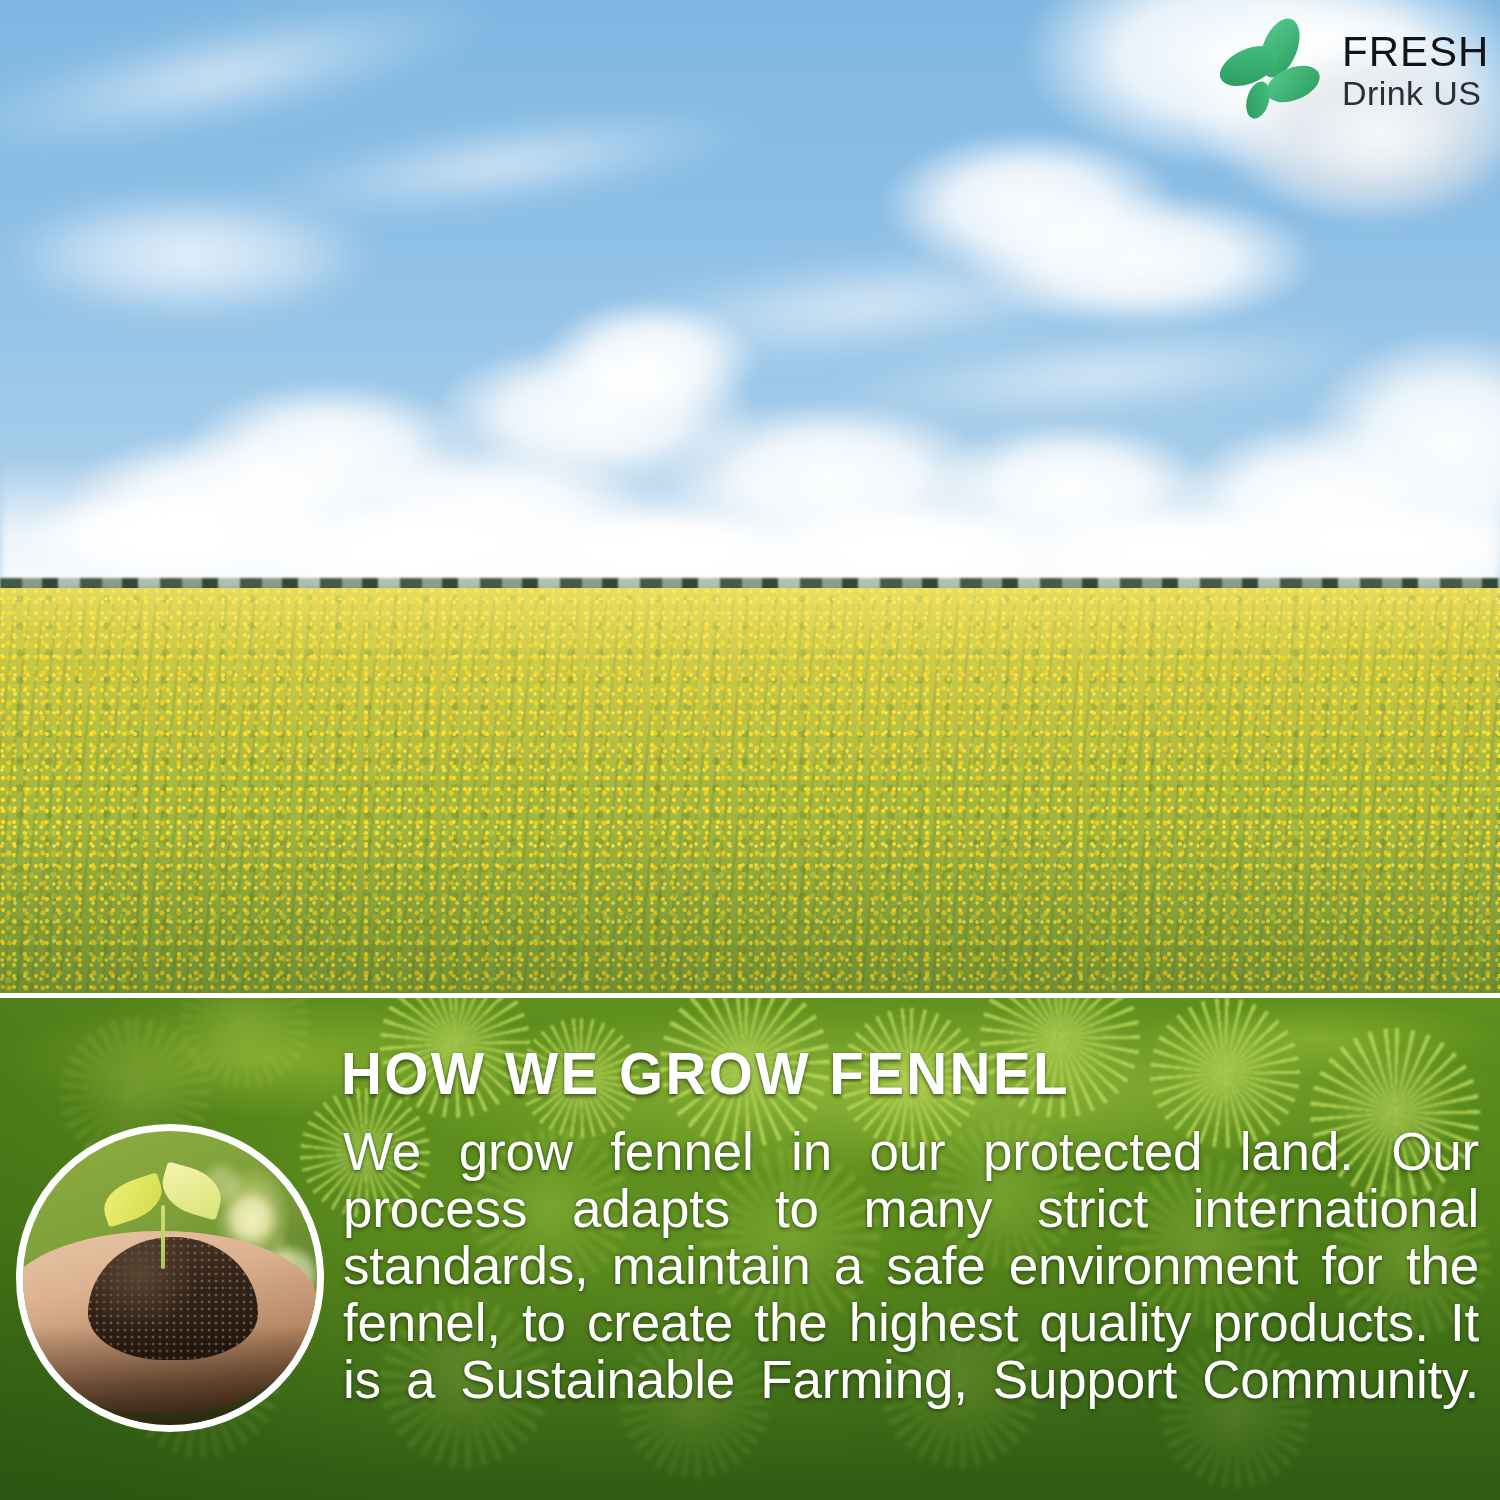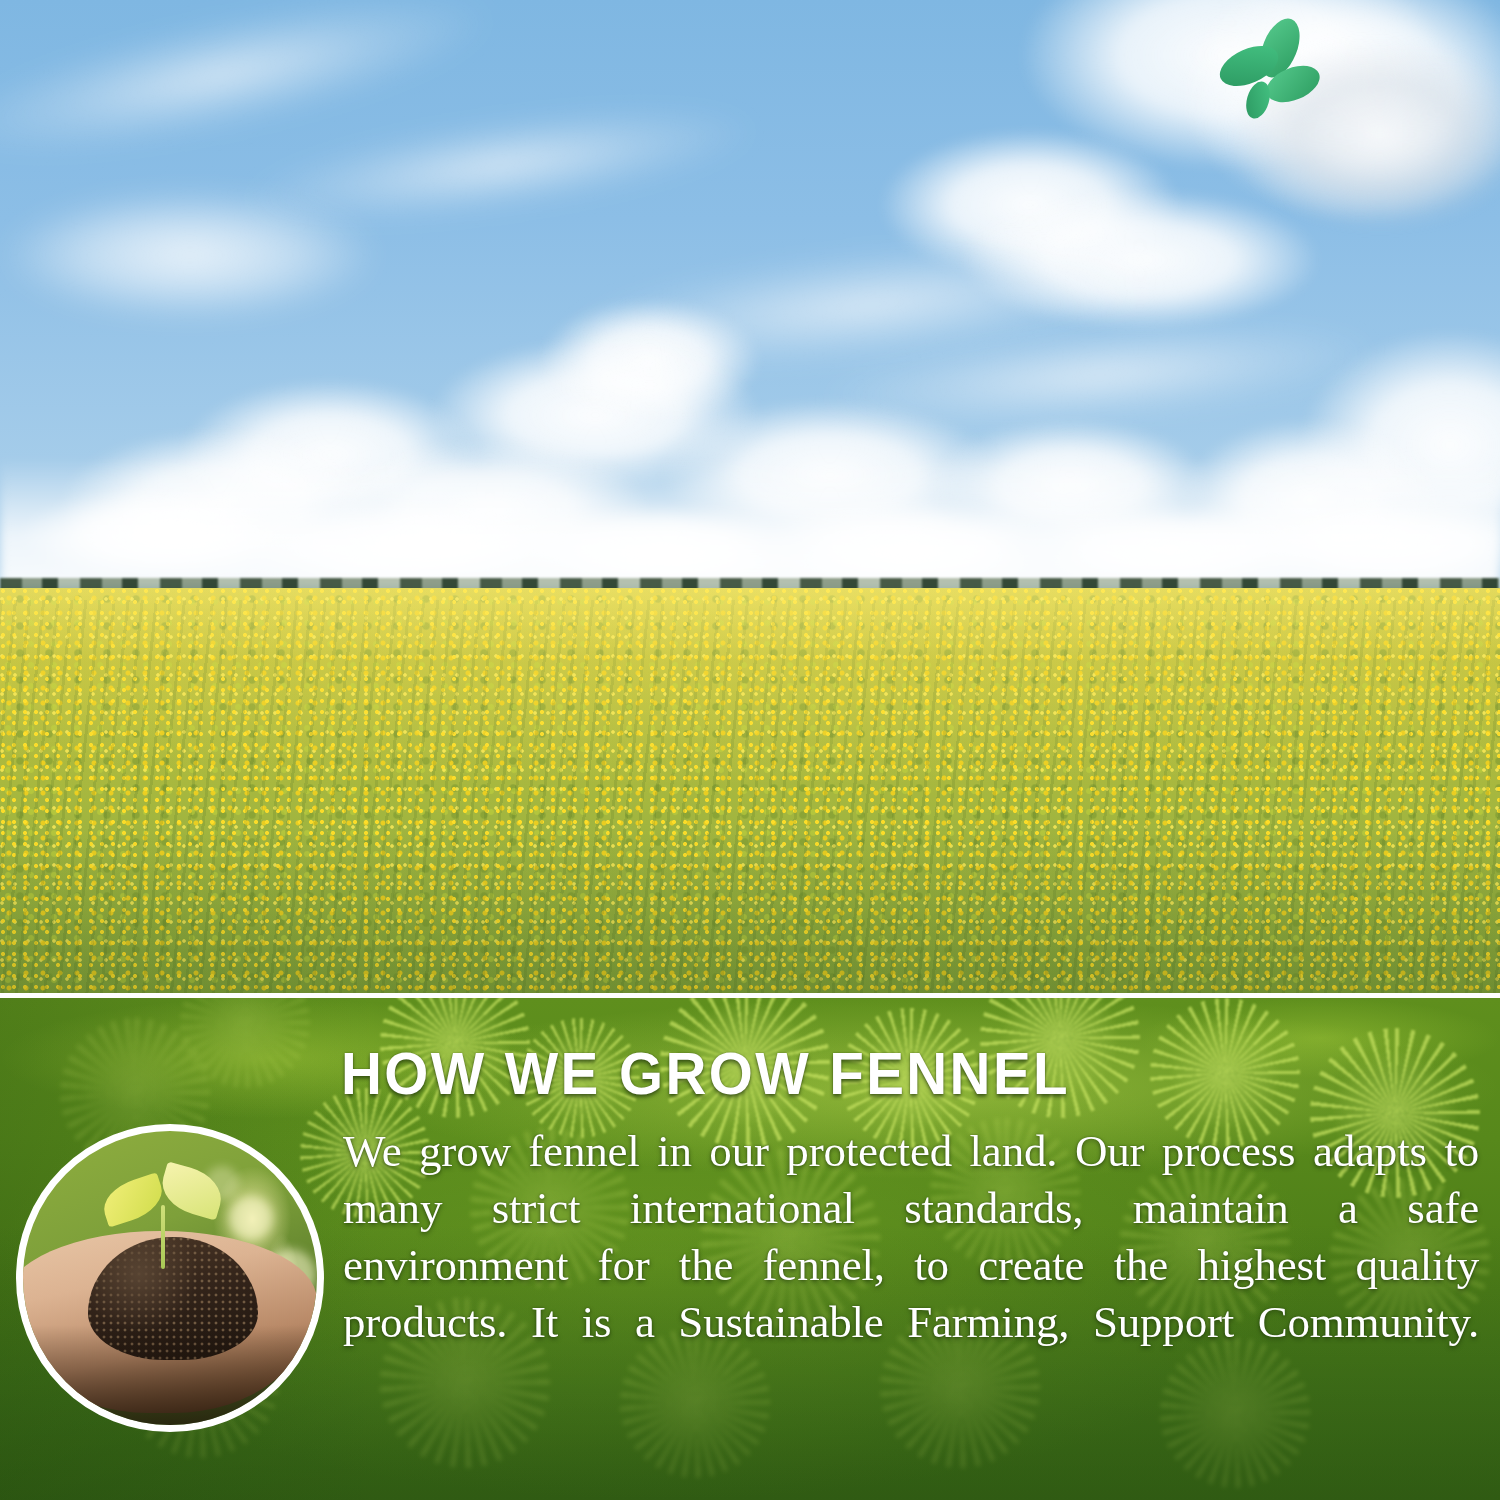--- a/index.html
+++ b/index.html
@@ -178,22 +178,22 @@
     line-height:1;
     letter-spacing:2.5px;
     color:#ffffff;
     transform:scaleX(.96);
     transform-origin:left center;
     text-shadow:0 3px 4px rgba(20,40,8,.55), 0 0 2px rgba(20,40,8,.45);
     white-space:nowrap;
   }
   .body-copy{
     position:absolute;left:343px;top:1123px;width:1136px;
-    font-family:Liberation Serif, serif;
-    font-size:45px;
+    font-family:Liberation Sans, sans-serif;
+    font-size:53px;
     line-height:57px;
     color:#ffffff;
     text-align:justify;
     text-shadow:0 2px 4px rgba(18,38,8,.55), 0 0 2px rgba(18,38,8,.4);
     letter-spacing:-.2px;
   }
   .body-copy::after{content:"";display:inline-block;width:100%;}
 
   
   .logo{position:absolute;left:1218px;top:18px;width:268px;height:112px;z-index:6;}
@@ -317,15 +317,19 @@
 
         <ellipse cx="62" cy="30" rx="17" ry="31" fill="url(#lg1)" transform="rotate(22 62 30)"></ellipse>
 
         <ellipse cx="31" cy="48" rx="31" ry="17" fill="url(#lg2)" transform="rotate(-24 31 48)"></ellipse>
 
         <ellipse cx="75" cy="66" rx="28" ry="16" fill="url(#lg1)" transform="rotate(-22 75 66)"></ellipse>
 
         <ellipse cx="40" cy="82" rx="11" ry="19" fill="url(#lg2)" transform="rotate(16 40 82)"></ellipse>
       </svg>
     </div>
+    <div class="logo-text">
+      <div class="logo-fresh">FRESH</div>
+      <div class="logo-sub">Drink US</div>
+    </div>
   </div>
 
 </div>
 
 </body></html>

